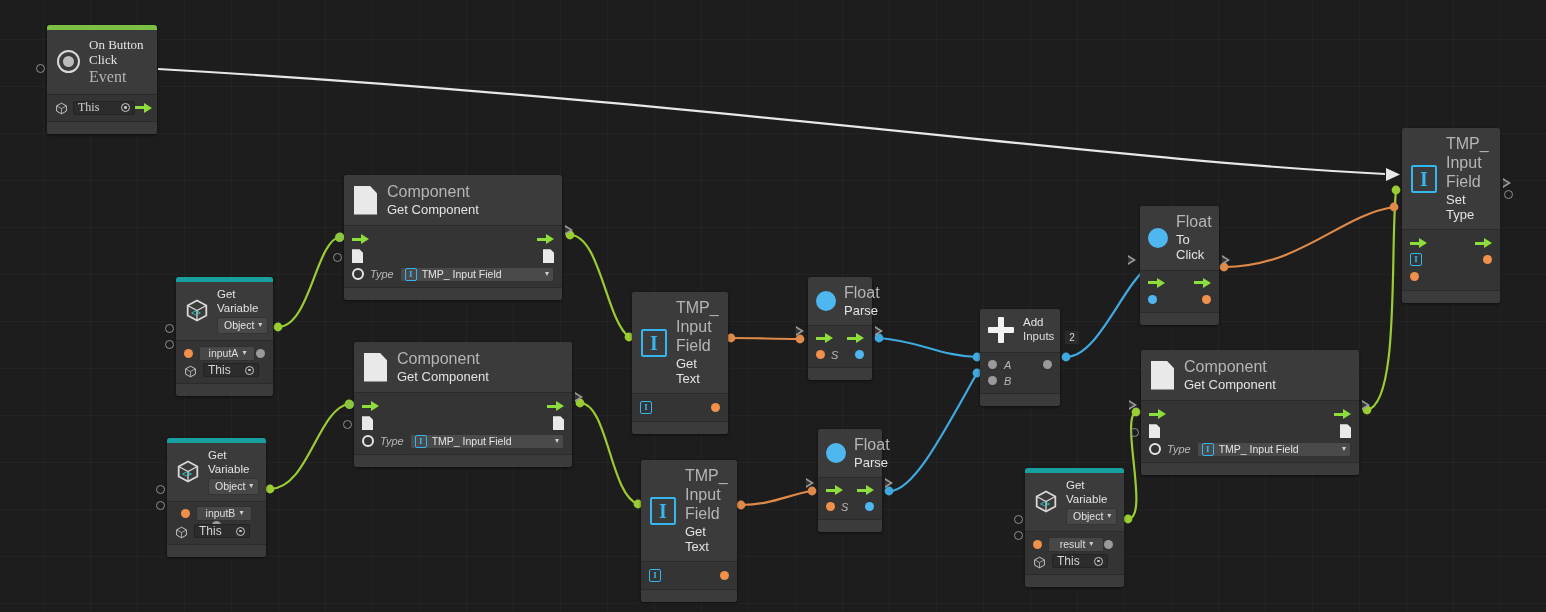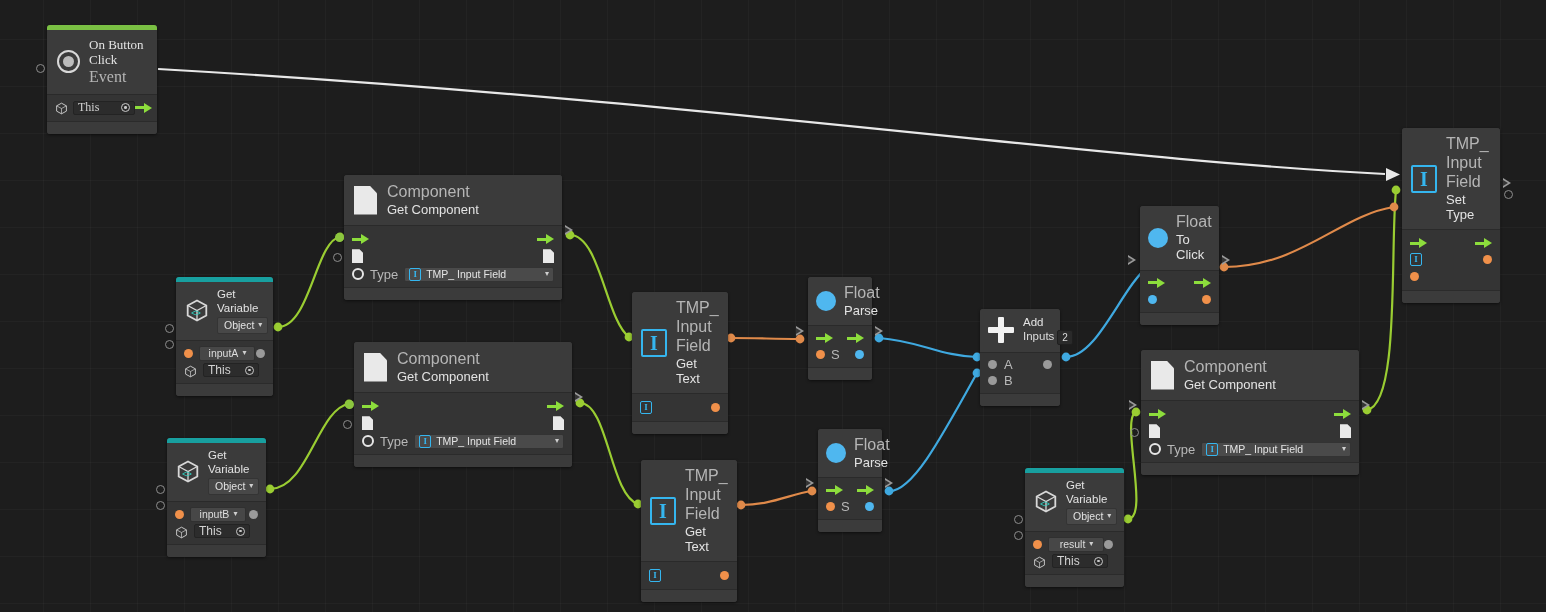--- a/index.html
+++ b/index.html
@@ -27,21 +27,21 @@
   .node .head{display:flex;align-items:center;gap:9px;padding:7px 9px 7px 10px;
         background:#3b3b3b;border-radius:3px 3px 0 0;}
   .node .head.noacc{border-radius:3px 3px 0 0;}
   .node .head .titles{display:flex;flex-direction:column;line-height:1.18;}
   .node .sub{color:#b5b5b5;font-size:16px;}
   .node .ttl{color:#e3e3e3;font-size:13px;}
   .node .body{background:#343434;border-top:1px solid #2a2a2a;padding:6px 0 4px 0;}
   .node .foot{background:#3b3b3b;border-top:1px solid #2b2b2b;height:12px;border-radius:0 0 3px 3px;}
   .row{display:flex;align-items:center;height:17px;padding:0 8px;position:relative;}
   .row.sp{justify-content:space-between;}
-  .lbl{color:#b8b8b8;font-size:13px;}
+  .lbl{color:#b8b8b8;font-size:11px;font-style:italic;}
 
   
   .dot{width:9px;height:9px;border-radius:50%;flex:0 0 auto;}
   .dot.orange{background:#f0904a;}
   .dot.blue{background:#4fb7ef;}
   .dot.gray{background:#9a9a9a;}
   .dot.green{background:#8cc63f;}
   .ring{width:9px;height:9px;border-radius:50%;border:1.6px solid #8d8d8d;box-sizing:border-box;flex:0 0 auto;}
   .ringbig{width:12px;height:12px;border-radius:50%;border:2px solid #e6e6e6;box-sizing:border-box;flex:0 0 auto;}
   .tri{width:0;height:0;border-top:5px solid transparent;border-bottom:5px solid transparent;
@@ -253,21 +253,21 @@
       </div>
       <div class="titles">
         <span class="ttl" style="font-size:11.5px;">Get Variable</span>
         <span class="objdrop">
           <span>Object</span>
             <span class="caret">▾</span>
         </span>
       </div>
     </div>
     <div class="body" style="padding:4px 0 4px 0;">
-      <div class="row sp" style="height:17px;">
+      <div class="row sp" style="height:17px;flex-direction:column;">
         <div style="display:flex;align-items:center;gap:6px;flex:1;">
           <div class="dot orange"></div>
           <div class="fieldDrop" style="width:56px;">
             <span>inputB</span>
               <span class="caret">▾</span>
           </div>
         </div>
         <div class="dot gray"></div>
       </div>
       <div class="row" style="height:17px;gap:6px;">
@@ -552,21 +552,21 @@
     <div class="sideport" style="left:67px;top:44px;">
         <div class="tri hollow"></div>
       </div>
   </div>
 
   <div class="node" style="left:980px;top:309px;width:80px;">
     <div class="head noacc" style="gap:9px;padding:7px 8px;">
       <div class="plusico ico"></div>
       <div class="titles">
         <span class="ttl" style="font-size:11.5px;">Add</span>
-        <span style="display:flex;align-items:center;gap:3px;">
+        <span style="display:flex;align-items:center;gap:10px;">
           <span class="sub" style="font-size:11.5px;color:#dcdcdc;">Inputs</span>
           <span class="pill">2</span>
         </span>
       </div>
     </div>
     <div class="body" style="padding:4px 0 4px 0;">
       <div class="row sp" style="height:16px;">
         <div style="display:flex;align-items:center;gap:7px;">
           <div class="dot gray"></div>
           <span class="lbl">A</span>

